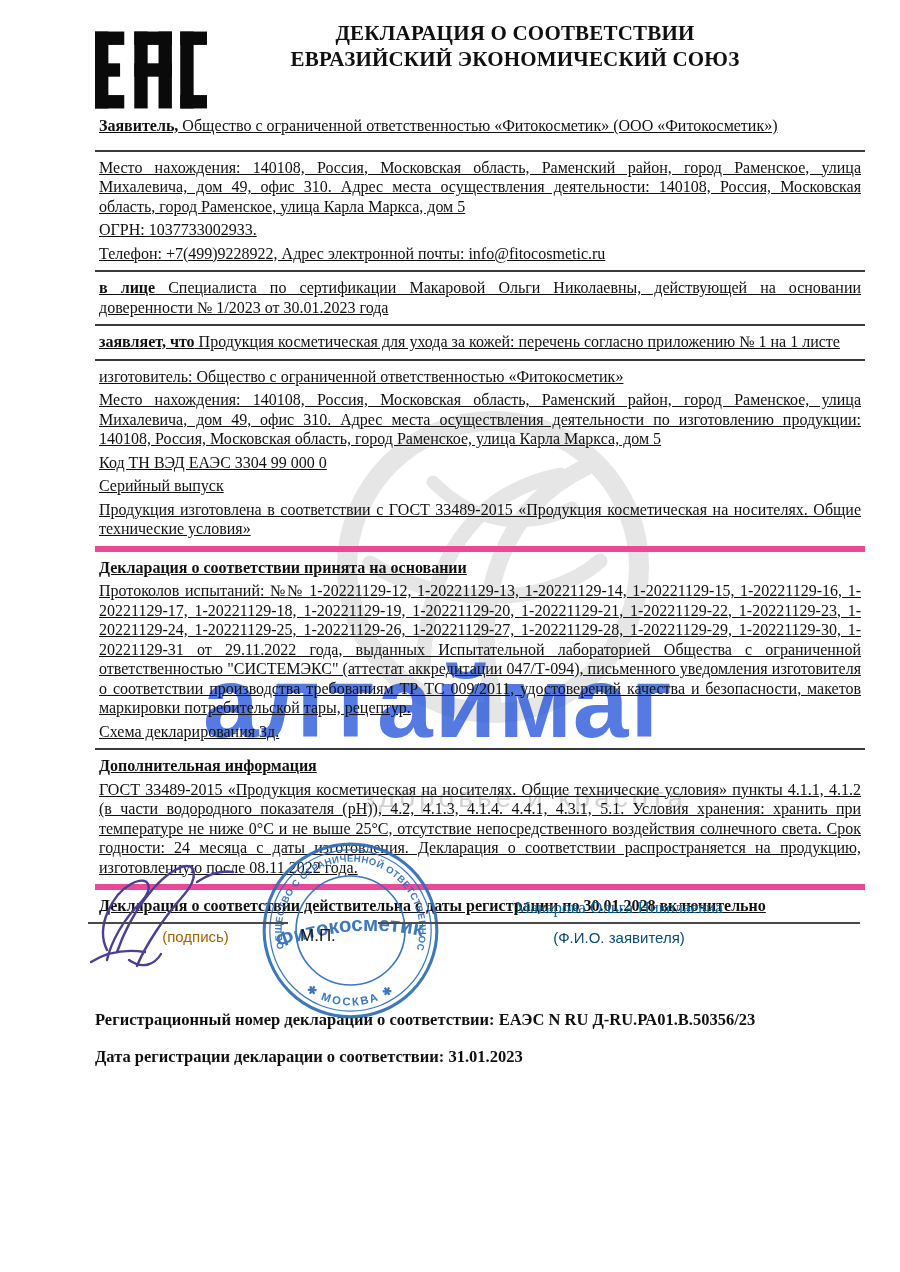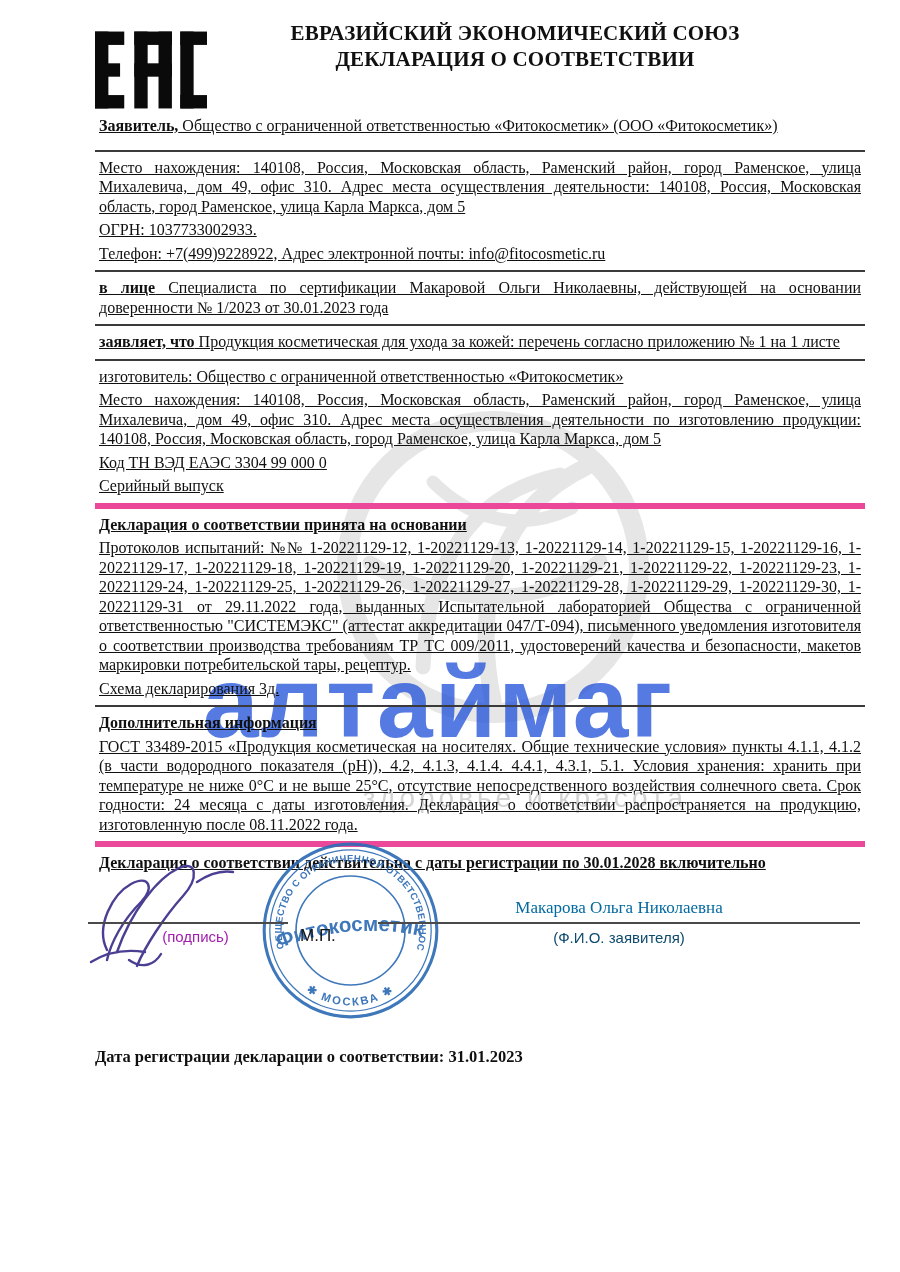--- a/index.html
+++ b/index.html
@@ -42,21 +42,21 @@
   .gap-a { margin-bottom:8px !important; }
   .validity { font-weight:bold; }
   
   .sig-layer { position:absolute; inset:0; z-index:2; pointer-events:none; }
   .sig-svg   { position:absolute; left:85px;  top:852px; }
   .stamp-svg { position:absolute; left:258px; top:838px; opacity:0.92; }
   .line-left  { position:absolute; left:88px;  top:922px; width:200px; border-top:2px solid #4a4a4a; }
   .line-right { position:absolute; left:378px; top:922px; width:482px; border-top:2px solid #4a4a4a; }
   .cap-sign {
     position:absolute; left:118px; top:928px; width:155px; text-align:center;
-    font-family:"Liberation Sans",sans-serif; font-size:15px; color:#a21caf;
+    font-family:"Liberation Sans",sans-serif; font-size:15px; color:#a16207;
   }
   .cap-mp {
     position:absolute; left:300px; top:926px; width:80px; text-align:left;
     font-family:"Liberation Sans",sans-serif; font-size:17px; color:#151515;
   }
   .fio-name {
     position:absolute; left:378px; top:898px; width:482px; text-align:center;
     font-size:17px; color:#0369a1;
   }
   .cap-fio {
@@ -92,22 +92,22 @@
     <rect x="47" y="0" width="16" height="92"></rect>
     <rect x="76" y="0" width="16" height="92"></rect>
     <rect x="47" y="0" width="45" height="16"></rect>
     <rect x="47" y="38" width="45" height="16"></rect>
     <rect x="102" y="0" width="16" height="92"></rect>
     <rect x="102" y="0" width="32" height="16"></rect>
     <rect x="102" y="76" width="32" height="16"></rect>
   </svg>
 
   <div class="titles">
+    <div>ДЕКЛАРАЦИЯ О СООТВЕТСТВИИ</div>
     <div>ЕВРАЗИЙСКИЙ ЭКОНОМИЧЕСКИЙ СОЮЗ</div>
-    <div>ДЕКЛАРАЦИЯ О СООТВЕТСТВИИ</div>
   </div>
 
   <div class="doc">
 
     <p class="lead"><span class="lbl">Заявитель,</span><span> Общество с ограниченной ответственностью «Фитокосметик» (ООО «Фитокосметик»)</span></p>
 
     <div class="sec">
       <p>Место нахождения: 140108, Россия, Московская область, Раменский район, город Раменское, улица Михалевича, дом 49, офис 310. Адрес места осуществления деятельности: 140108, Россия, Московская область, город Раменское, улица Карла Маркса, дом 5</p>
       <p>ОГРН: 1037733002933.</p>
       <p>Телефон: +7(499)9228922, Адрес электронной почты: info@fitocosmetic.ru</p>
@@ -119,20 +119,21 @@
 
     <div class="sec">
       <p><span class="lbl">заявляет, что</span><span> Продукция косметическая для ухода за кожей: перечень согласно приложению № 1 на 1 листе</span></p>
     </div>
 
     <div class="sec">
       <p>изготовитель: Общество с ограниченной ответственностью «Фитокосметик»</p>
       <p>Место нахождения: 140108, Россия, Московская область, Раменский район, город Раменское, улица Михалевича, дом 49, офис 310. Адрес места осуществления деятельности по изготовлению продукции: 140108, Россия, Московская область, город Раменское, улица Карла Маркса, дом 5</p>
       <p>Код ТН ВЭД ЕАЭС 3304 99 000 0</p>
       <p>Серийный выпуск</p>
+      <p>Продукция изготовлена в соответствии с ГОСТ 33489-2015 «Продукция косметическая на носителях. Общие технические условия»</p>
     </div>
 
 
     <div class="sec thick">
       <p class="lbl">Декларация о соответствии принята на основании</p>
       <p>Протоколов испытаний: №№ 1-20221129-12, 1-20221129-13, 1-20221129-14, 1-20221129-15, 1-20221129-16, 1-20221129-17, 1-20221129-18, 1-20221129-19, 1-20221129-20, 1-20221129-21, 1-20221129-22, 1-20221129-23, 1-20221129-24, 1-20221129-25, 1-20221129-26, 1-20221129-27, 1-20221129-28, 1-20221129-29, 1-20221129-30, 1-20221129-31 от 29.11.2022 года, выданных Испытательной лабораторией Общества с ограниченной ответственностью "СИСТЕМЭКС" (аттестат аккредитации 047/Т-094), письменного уведомления изготовителя о соответствии производства требованиям ТР ТС 009/2011, удостоверений качества и безопасности, макетов маркировки потребительской тары, рецептур.</p>
       <p>Схема декларирования 3д.</p>
     </div>
 
     <div class="sec">
@@ -177,16 +178,17 @@
 
     <div class="line-left"></div>
     <div class="line-right"></div>
 
     <div class="cap-sign">(подпись)</div>
     <div class="cap-mp">М.П.</div>
     <div class="fio-name">Макарова Ольга Николаевна</div>
     <div class="cap-fio">(Ф.И.О. заявителя)</div>
   </div>
 
+  <p class="reg-number"><span>Регистрационный номер декларации о соответствии:</span><span> ЕАЭС N RU Д-RU.РА01.В.50356/23</span></p>
 
   <p class="reg-date"><span>Дата регистрации декларации о соответствии:</span><span> 31.01.2023</span></p>
 
 </div>
 
 </body></html>

